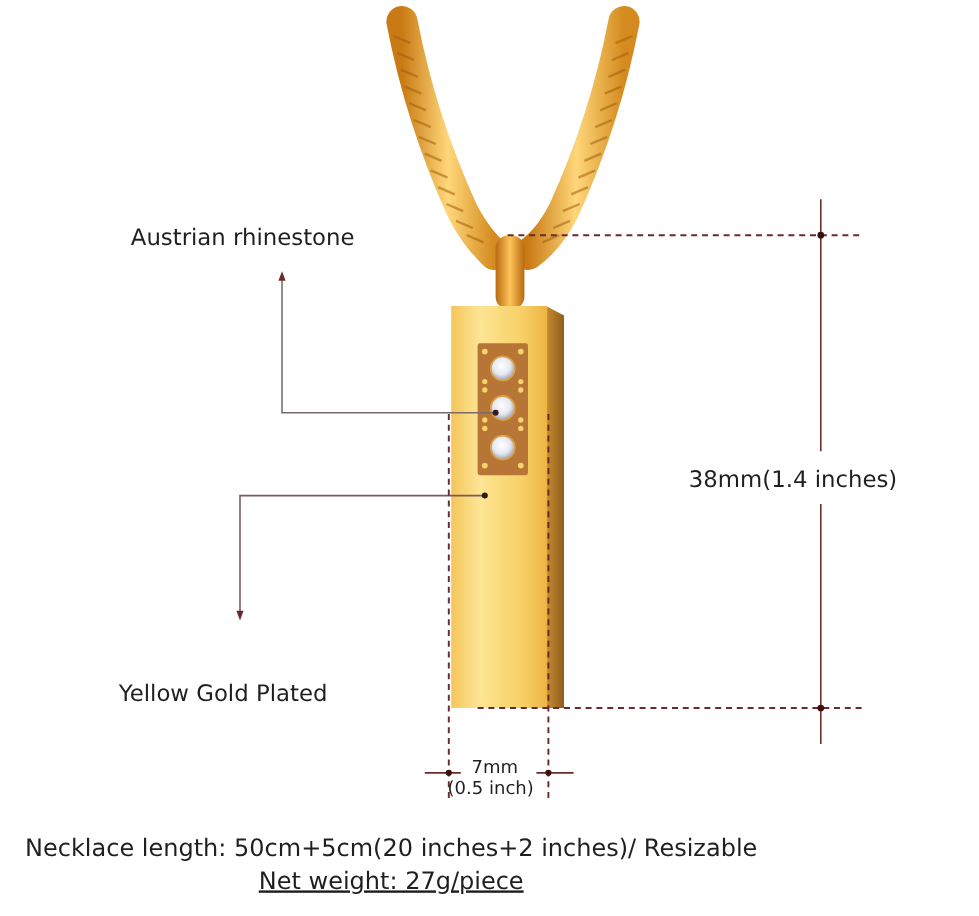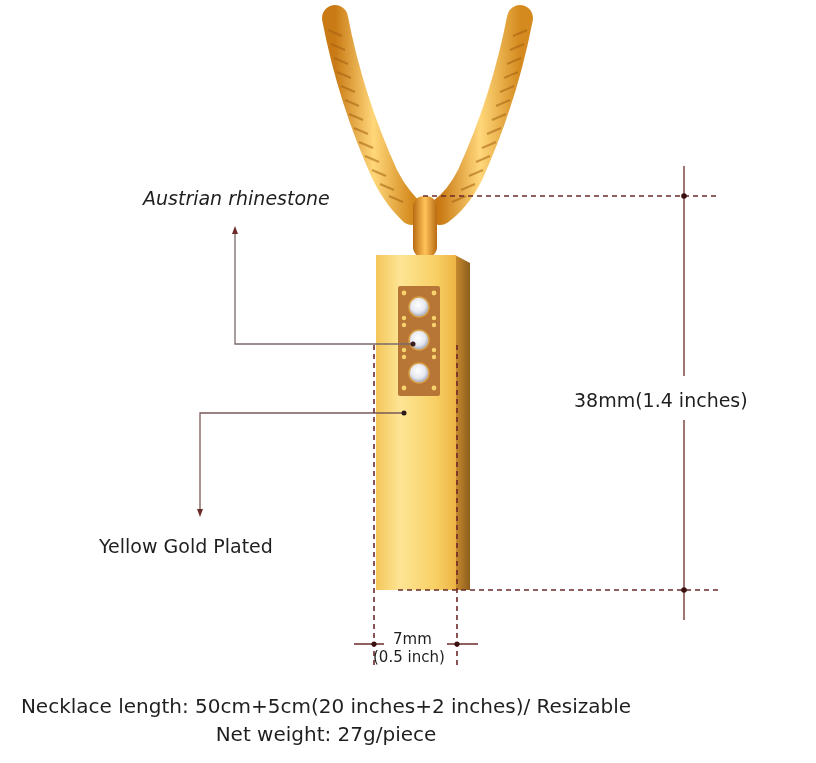--- a/index.html
+++ b/index.html
@@ -109,25 +109,25 @@
   <circle cx="684" cy="590" r="2.8" fill="#3a1010"></circle>
 
   <g stroke="#6B2A2A" stroke-width="1.5">
     <line x1="354" y1="644" x2="384" y2="644"></line>
     <line x1="447" y1="644" x2="478" y2="644"></line>
   </g>
   <circle cx="374" cy="644" r="2.6" fill="#3a1010"></circle>
   <circle cx="457" cy="644" r="2.6" fill="#3a1010"></circle>
 </svg>
 
-<div class="lbl" style="left:143px; top:187px;font-style:italic;">Austrian rhinestone</div>
+<div class="lbl" style="left:109px; top:187px;">Austrian rhinestone</div>
 
-<div class="lbl" style="left:99px; top:535px;">Yellow Gold Plated</div>
+<div class="lbl" style="left:99px; top:567px;">Yellow Gold Plated</div>
 
 <div class="lbl" style="left:574px; top:389px;">38mm(1.4 inches)</div>
 
 <div class="lbl lbl-small" style="left:393px; top:630px;">7mm</div>
 
 <div class="lbl lbl-small" style="left:373px; top:648px;">(0.5 inch)</div>
 
 <div class="footer" style="top:694px;">Necklace length: 50cm+5cm(20 inches+2 inches)/ Resizable</div>
 
-<div class="footer" style="top:722px;">Net weight: 27g/piece</div>
+<div class="footer" style="top:722px;text-decoration:underline;">Net weight: 27g/piece</div>
 
 </body></html>

